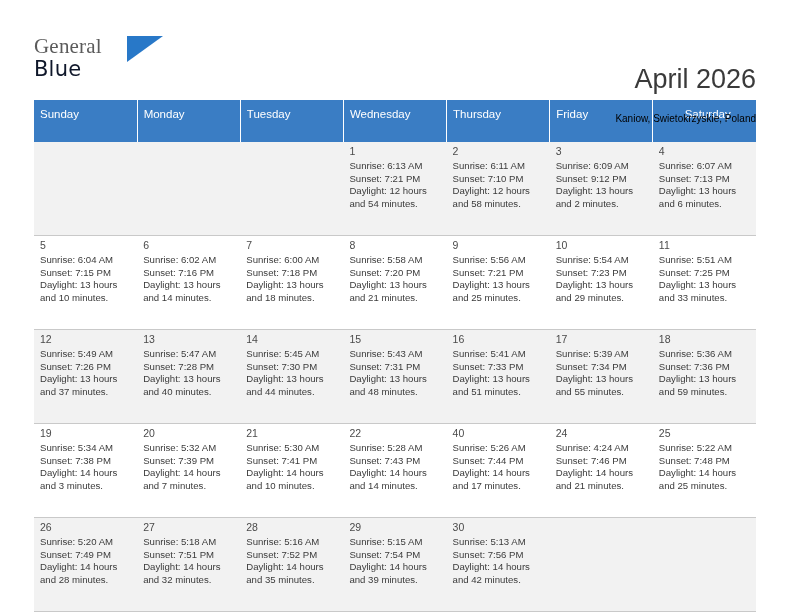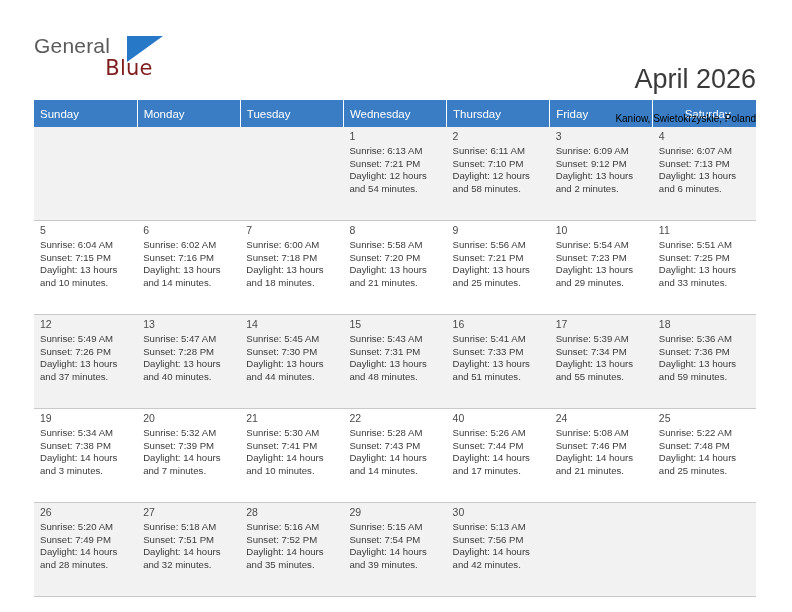--- a/index.html
+++ b/index.html
@@ -30,30 +30,29 @@
     position: absolute;
     left: 0;
     top: 12px;
     width: 190px;
     height: 52px;
   }
   .logo-general {
     font-size: 21px;
     color: #5b5b5b;
     letter-spacing: .2px;
-    font-family: Liberation Sans, sans-serif;
+    font-family: Liberation Serif, serif;
   }
   .logo-blue {
     font-size: 21px;
-    color: #7f1d1d;
+    color: #0f172a;
     letter-spacing: .2px;
     font-family: "DejaVu Sans", sans-serif;
     display: block;
     margin-top: -2px;
-    text-align: center;
   }
   .logo-flag {
     position: absolute;
     left: 93px;
     top: 2px;
     width: 40px;
     height: 28px;
   }
   .logo-flag:before {
     content: "";
@@ -89,21 +88,21 @@
     border-collapse: collapse;
     table-layout: fixed;
     margin-top: 8px;
   }
   table.calendar th {
     background: #3a7dc4;
     color: #ffffff;
     font-size: 11.5px;
     font-weight: normal;
     text-align: left;
-    padding: 5px 0 4px 6px;
+    padding: 5px 0 19px 6px;
     height: 18px;
     border-right: 1px solid #ffffff;
   }
   table.calendar th:last-child { border-right: none; text-align: center; }
   table.calendar td {
     vertical-align: top;
     height: 86px;
     padding: 3px 5px 4px 6px;
     font-size: 9.6px;
     line-height: 12.4px;
@@ -317,21 +316,21 @@
           </td>
           <td>
             <span class="daynum">40</span>
             <span class="info-line">Sunrise: 5:26 AM</span>
             <span class="info-line">Sunset: 7:44 PM</span>
             <span class="info-line">Daylight: 14 hours</span>
             <span class="info-line">and 17 minutes.</span>
           </td>
           <td>
             <span class="daynum">24</span>
-            <span class="info-line">Sunrise: 5:08 AM</span>
+            <span class="info-line">Sunrise: 4:24 AM</span>
             <span class="info-line">Sunset: 7:46 PM</span>
             <span class="info-line">Daylight: 14 hours</span>
             <span class="info-line">and 21 minutes.</span>
           </td>
           <td>
             <span class="daynum">25</span>
             <span class="info-line">Sunrise: 5:22 AM</span>
             <span class="info-line">Sunset: 7:48 PM</span>
             <span class="info-line">Daylight: 14 hours</span>
             <span class="info-line">and 25 minutes.</span>

